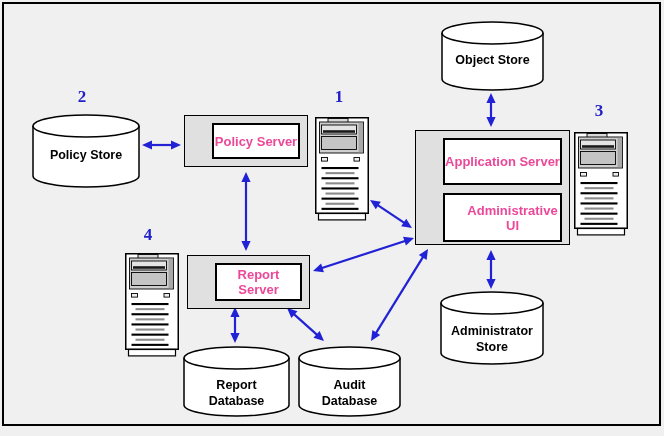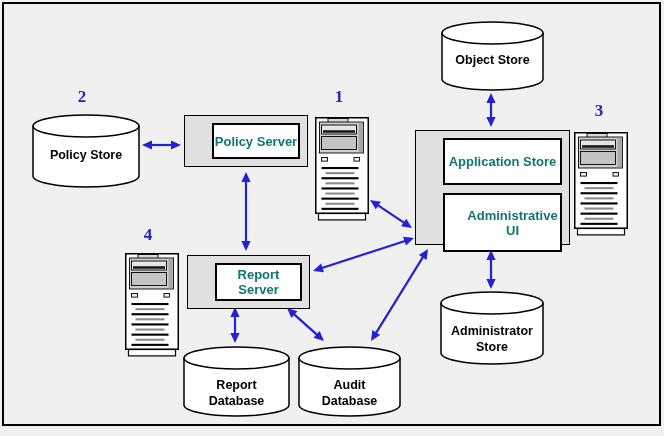--- a/index.html
+++ b/index.html
@@ -3,21 +3,21 @@
 <meta charset="utf-8">
 <style>
   html,body{margin:0;padding:0;}
   body{font-family:"Liberation Sans", sans-serif;}
   .canvas{position:relative;width:664px;height:436px;background:#f0f0f0;overflow:hidden;}
   .frame{position:absolute;left:2px;top:2px;width:655px;height:420px;border:2px solid #000;}
   svg.layer{position:absolute;left:0;top:0;width:664px;height:436px;pointer-events:none;}
   .host{position:absolute;background:#e0e0e0;border:1.5px solid #000;box-sizing:border-box;}
   .node-box{position:absolute;background:#fff;border:2px solid #000;box-sizing:border-box;
             display:flex;align-items:center;justify-content:center;
-            font-weight:bold;font-size:13px;color:#0f766e;text-align:center;margin-left:20px;}
+            font-weight:bold;font-size:13px;color:#ec4899;text-align:center;margin-left:20px;}
   .badge{position:absolute;width:18px;text-align:center;color:#2121cc;
          font-family:"Liberation Serif", serif;font-weight:bold;font-size:17px;line-height:17px;}
 </style>
 </head>
 <body>
 
 <div class="canvas" id="canvas" style="background: rgb(240, 240, 240);">
 
   <div class="frame"></div>
 
@@ -70,23 +70,23 @@
     </svg>
 
   <div class="host" style="left:184px;top:115px;width:124px;height:52px;">
     <div class="node-box" style="left:7px;top:7px;right:7px;bottom:7px;">
       <span>Policy Server</span>
     </div>
   </div>
 
   <div class="host" style="left:415px;top:130px;width:155px;height:115px;">
     <div class="node-box" style="left:7px;top:7px;right:7px;height:47px;">
-      <span>Application Store</span>
+      <span>Application Server</span>
     </div>
-    <div class="node-box" style="left:7px;top:62px;right:7px;height:59px;padding-left:20px;">
+    <div class="node-box" style="left:7px;top:62px;right:7px;height:49px;padding-left:20px;">
       <span>Administrative UI</span>
     </div>
   </div>
 
   <div class="host" style="left:187px;top:255px;width:123px;height:54px;">
     <div class="node-box" style="left:7px;top:7px;right:7px;bottom:7px;">
       <span>Report Server</span>
     </div>
   </div>
 

